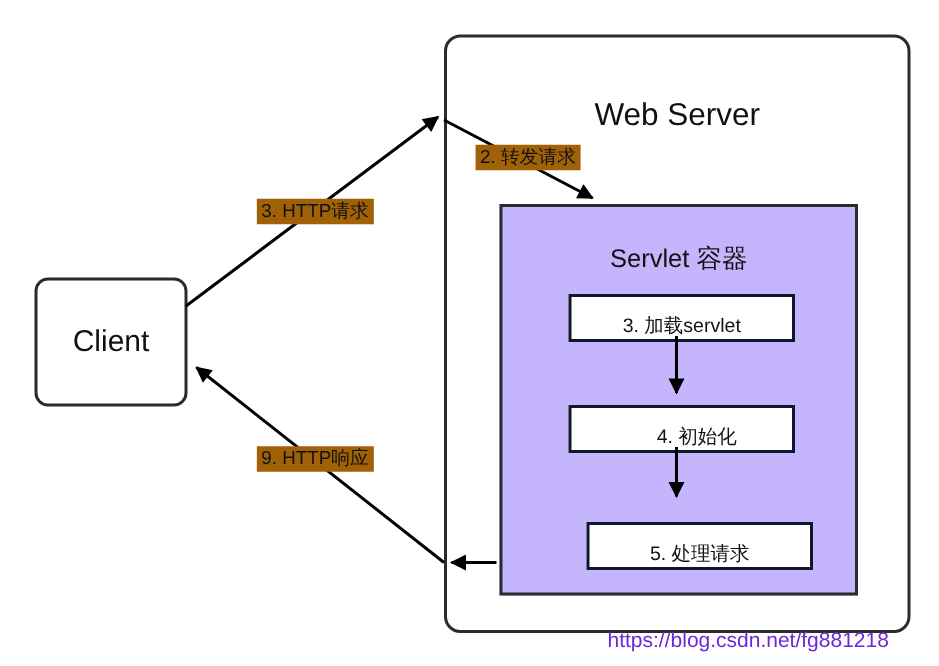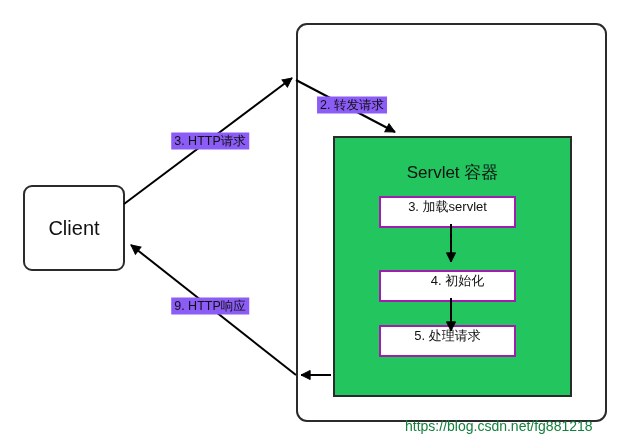--- a/index.html
+++ b/index.html
@@ -30,72 +30,73 @@
   }
   .webserver-title {
     position: absolute; left: 0; top: 40px; width: 100%;
     text-align: center; font-size: 21px;
   }
   .servlet-node {
     position: absolute;
     left: 35px; top: 111px; width: 239px; height: 261px;
     border: 2px solid #2b2b2b;
     box-sizing: border-box;
-    background: #22c55e;
+    background: #c4b5fd;
   }
   .servlet-title {
     position: absolute; left: 0; top: 23px; width: 100%;
     text-align: center; font-size: 17px;
   }
   .step-node {
     position: absolute;
-    left: 44px; width: 137px; height: 32px;
-    border: 2px solid #a21caf;
+    left: 44px; width: 151px; height: 32px;
+    border: 2px solid #0f172a;
     box-sizing: border-box;
     background: #fff;
-    display: flex; align-items: flex-start; justify-content: center;
+    display: flex; align-items: flex-end; justify-content: center;
     font-size: 13px;
   }
   .step-1 { top: 58px; }
   .step-2 { top: 132px; padding-left: 20px; }
-  .step-3 { top: 187px; }
+  .step-3 { top: 210px; margin-left: 12px; }
   #arrow-layer {
     position: absolute; left: 0; top: 0;
     pointer-events: none;
   }
   .edge-label {
     position: absolute;
     transform: translate(-50%, -50%);
-    background: #8b5cf6;
+    background: #a16207;
     padding: 0 3px;
     font-size: 12.5px;
     white-space: nowrap;
   }
   .label-1 { left: 210px; top: 141px; }
   .label-2 { left: 352px; top: 105px; }
   .label-6 { left: 210px; top: 306px; }
   .watermark {
     position: absolute;
     left: 405px; top: 418px;
     font-size: 14px;
-    color: #15803d;
+    color: #6d28d9;
     white-space: nowrap;
     z-index: 5;
   }
 </style>
 </head>
 <body>
 
 <div id="canvas">
 
   <div class="node client-node">
     <span>Client</span>
   </div>
 
   <div class="node webserver-node">
+    <div class="webserver-title">Web Server</div>
 
     <div class="servlet-node">
       <div class="servlet-title">Servlet 容器</div>
 
       <div class="step-node step-1">
         <span>3. 加载servlet</span>
       </div>
       <div class="step-node step-2">
         <span>4. 初始化</span>
       </div>

